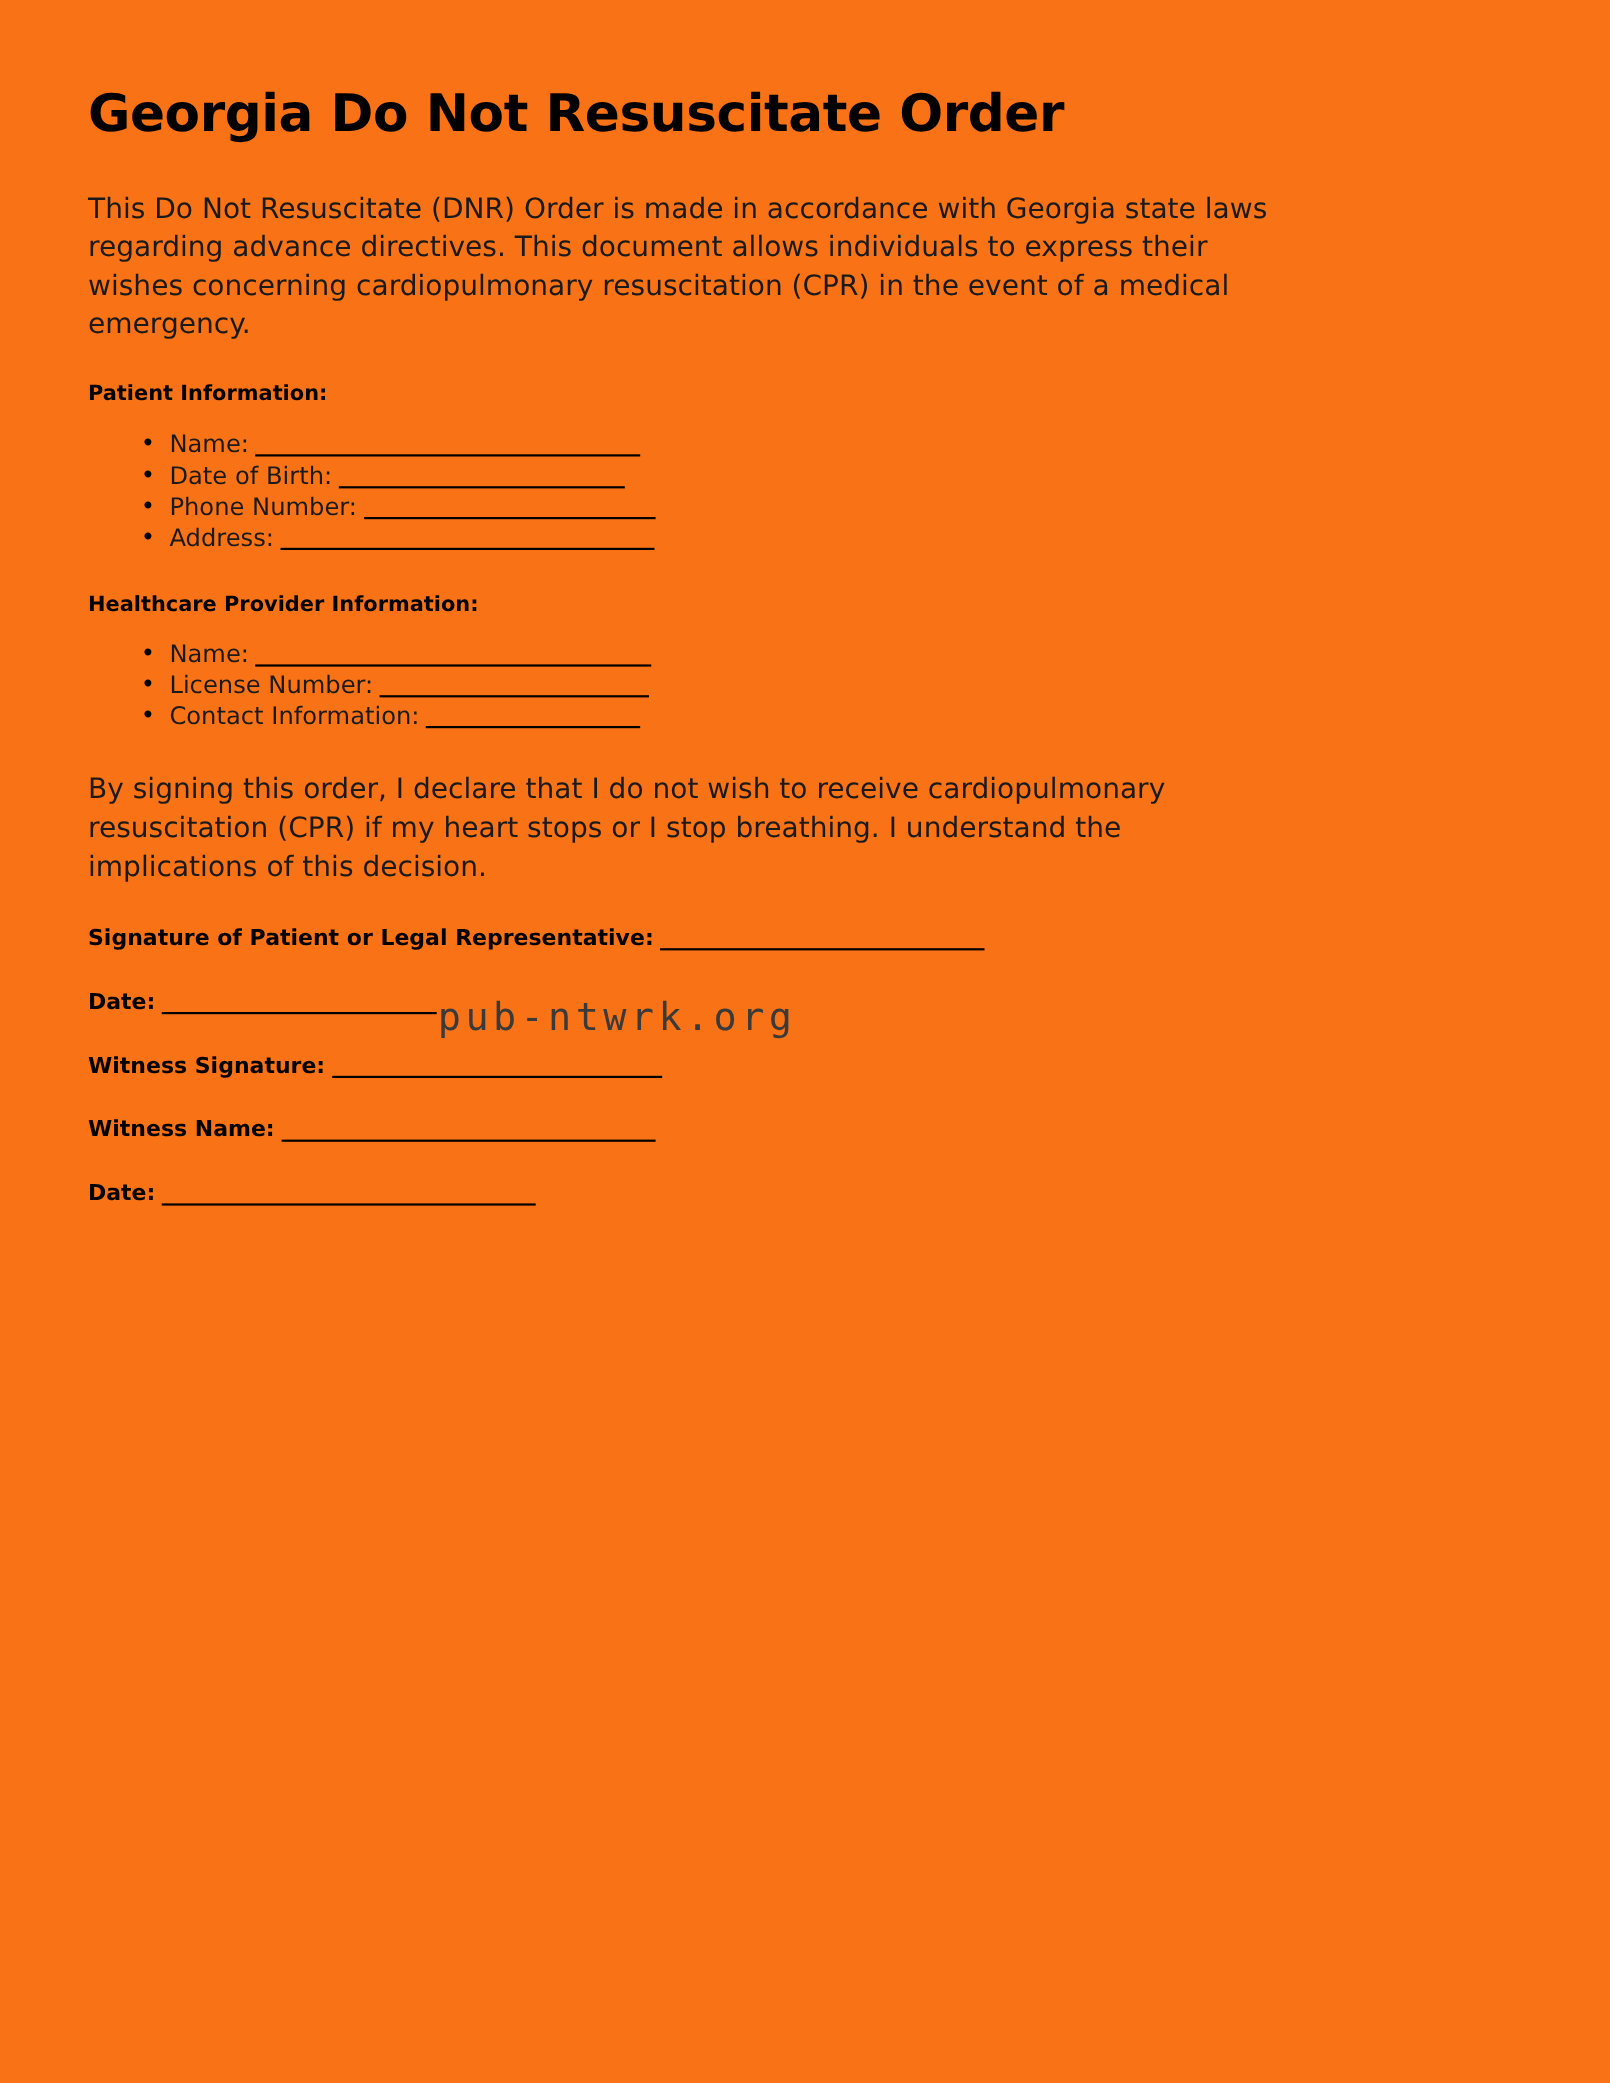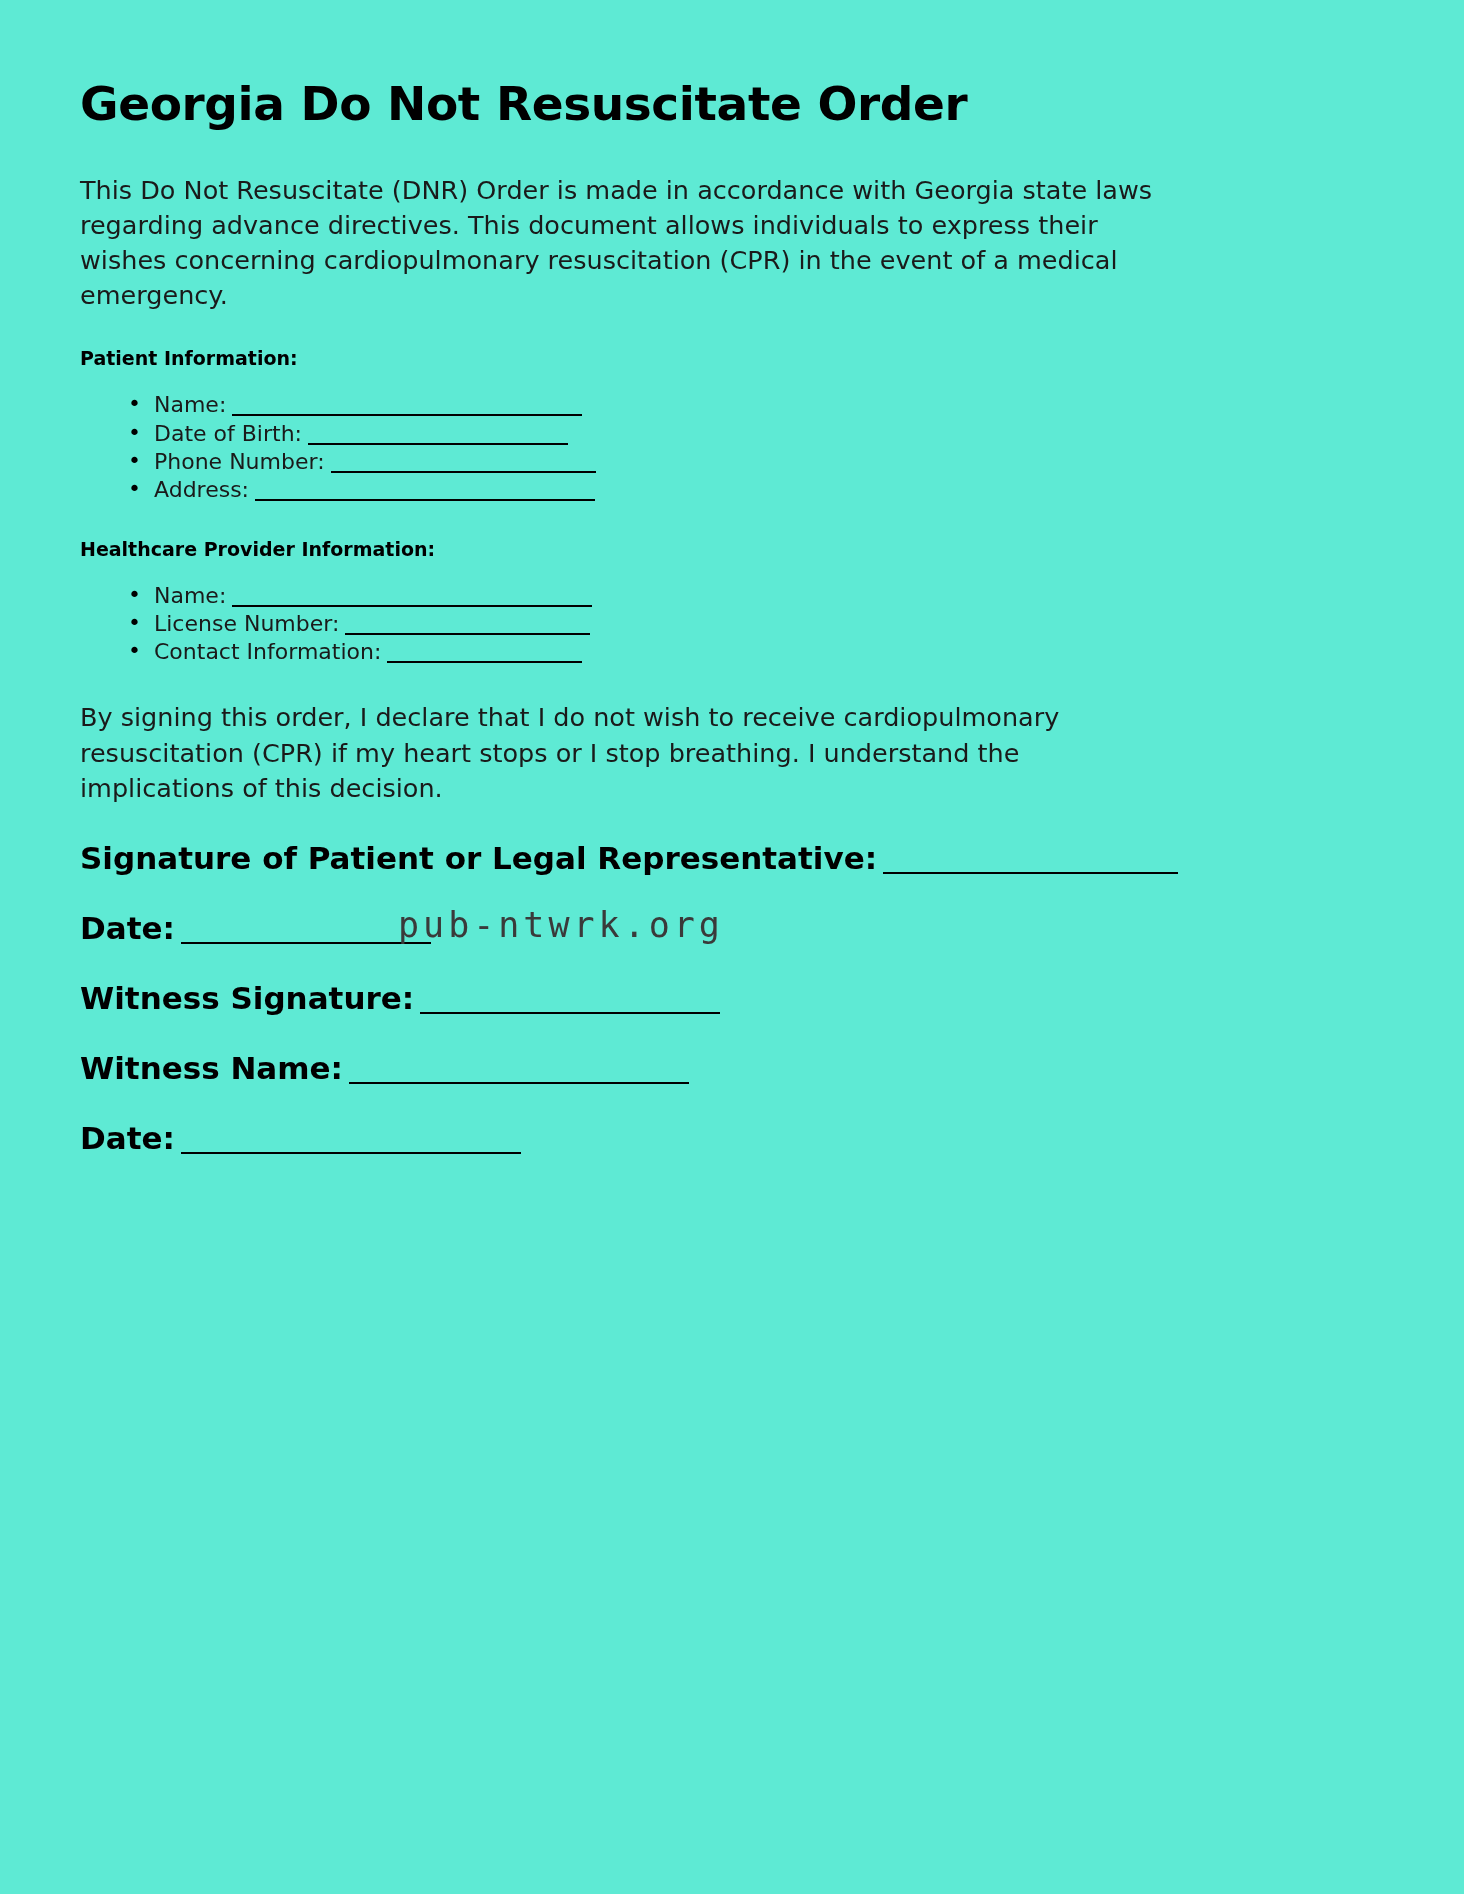--- a/index.html
+++ b/index.html
@@ -14,21 +14,21 @@
     color: #000000;
     position: relative;
     overflow: hidden;
   }
   .page {
     position: relative;
     width: 1464px;
     height: 1894px;
     box-sizing: border-box;
     padding: 78px 80px 0 80px;
-    background: #5eead4;
+    background: #f97316;
   }
   h1.doc-title {
     font-size: 47px;
     font-weight: bold;
     letter-spacing: -0.4px;
     line-height: 1.12;
     margin: 0 0 42px 0;
     color: #000000;
   }
   p.para {
@@ -66,21 +66,21 @@
     color: #000000;
   }
   .fill {
     display: inline-block;
     border-bottom: 2.5px solid #000000;
     vertical-align: -4px;
     margin-left: 6px;
     height: 0;
   }
   .sig-row {
-    font-size: 31px;
+    font-size: 20px;
     font-weight: bold;
     margin: 0 0 34px 0;
     color: #000000;
     white-space: nowrap;
   }
   .sig-row .fill {
     vertical-align: -5px;
   }
   .closing {
     margin-top: 38px;

